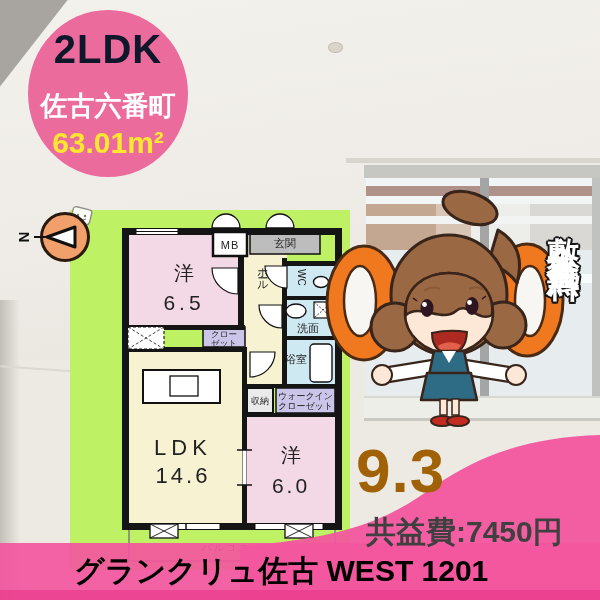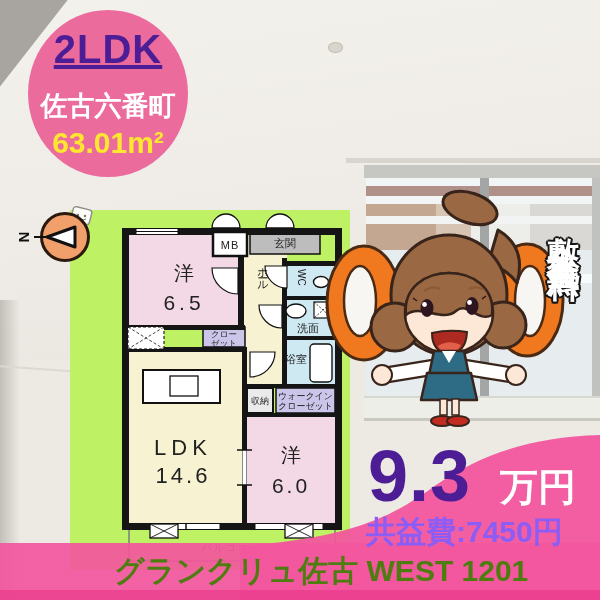--- a/index.html
+++ b/index.html
@@ -30,38 +30,38 @@
   .win-right{left:226px;top:0;width:8px;height:220px;background:#C0C2BF;}
   .win-sill{left:364px;top:396px;width:236px;height:20px;background:#EEEEE8;
     border-top:2px solid #D8D8D2;border-bottom:3px solid #C9C9C2;}
   
   .plan{left:70px;top:210px;width:280px;height:360px;background:#bef264;}
   .plan svg{display:block;}
   .plan text{font-family:"Liberation Sans","DejaVu Sans",sans-serif;fill:#222;}
   
   .badge{left:28px;top:10px;width:160px;height:167px;border-radius:50%;background:#EC6B9D;
     display:flex;flex-direction:column;align-items:center;justify-content:center;text-align:center;}
-  .badge .l1{font-size:40px;font-weight:bold;color:#4c1d95;line-height:1.05;letter-spacing:1px;text-decoration:underline;}
+  .badge .l1{font-size:40px;font-weight:bold;color:#0f172a;line-height:1.05;letter-spacing:1px;}
   .badge .l2{font-size:27px;font-weight:bold;color:#fff;line-height:1.2;margin-top:20px;}
   .badge .l3{font-size:30px;font-weight:bold;color:#FFE72F;line-height:1.1;margin-top:3px;}
   
   .mascot{left:320px;top:175px;width:280px;height:265px;overflow:visible;}
   
   .promo-v{left:547px;top:212px;writing-mode:vertical-rl;text-orientation:upright;
     font-size:33px;font-weight:bold;color:#fff;letter-spacing:6px;line-height:1;
     text-shadow:2px 0 0 #151515,-2px 0 0 #151515,0 2px 0 #151515,0 -2px 0 #151515,
       1.5px 1.5px 0 #151515,-1.5px 1.5px 0 #151515,1.5px -1.5px 0 #151515,-1.5px -1.5px 0 #151515;}
   
   .swoosh{left:240px;top:425px;width:360px;height:175px;}
   .band{left:0;top:543px;width:600px;height:57px;
     background:linear-gradient(to bottom,rgba(243,86,158,.92) 0 82%,rgba(236,64,144,.97) 82% 100%);}
-  .rent{left:368px;top:440px;font-size:72px;font-weight:bold;color:#4c1d95;line-height:1;letter-spacing:1px;}
+  .rent{left:356px;top:440px;font-size:62px;font-weight:bold;color:#a16207;line-height:1;letter-spacing:1px;}
   .rent-unit{left:500px;top:468px;font-size:38px;font-weight:bold;color:#fff;line-height:1;}
-  .maint{left:366px;top:517px;font-size:30px;font-weight:bold;color:#8b5cf6;line-height:1;}
-  .footer-name{left:74px;top:556px;font-size:30px;font-weight:bold;color:#4d7c0f;line-height:1;margin-left:40px;}
+  .maint{left:366px;top:517px;font-size:30px;font-weight:bold;color:#404040;line-height:1;}
+  .footer-name{left:74px;top:556px;font-size:30px;font-weight:bold;color:#000000;line-height:1;}
 </style>
 </head>
 <body>
 
 <div class="stage">
 
   <div class="abs ph-ceiling"></div>
   <div class="abs ph-wall"></div>
   <div class="abs ph-corner"></div>
   <div class="abs ph-leftstrip"></div>
@@ -252,18 +252,17 @@
 
   <div class="abs promo-v">敷金礼金無料</div>
 
   <svg class="abs swoosh" width="360" height="175" viewBox="0 0 360 175">
     <path d="M360,10 C290,12 240,30 196,60 C160,86 120,112 10,120 L0,122 L0,175 L360,175 Z" fill="#F2559C" fill-opacity="0.94"></path>
   </svg>
 
   <div class="abs band"></div>
 
   <div class="abs rent">9.3</div>
-  <div class="abs rent-unit">万円</div>
   <div class="abs maint">共益費:7450円</div>
 
   <div class="abs footer-name">グランクリュ佐古 WEST 1201</div>
 
 </div>
 
 </body></html>

